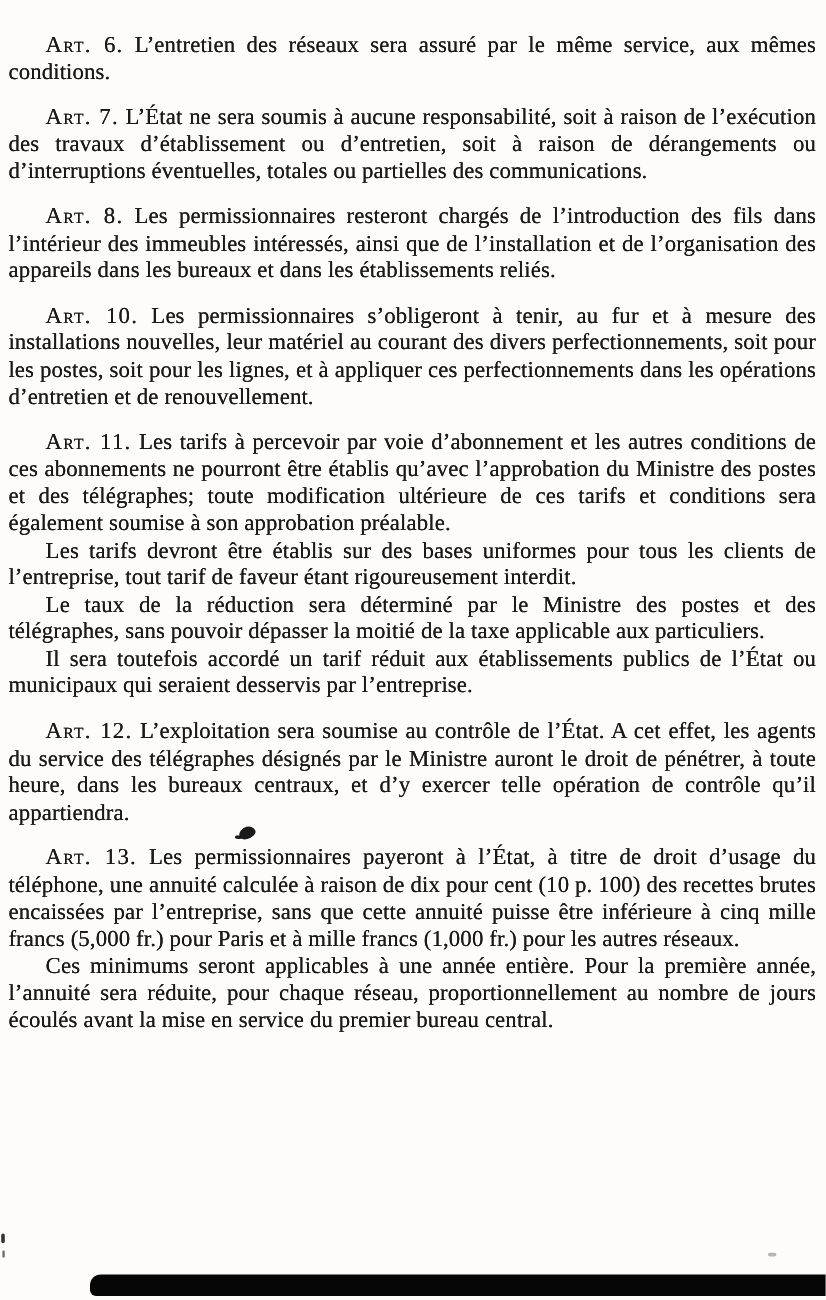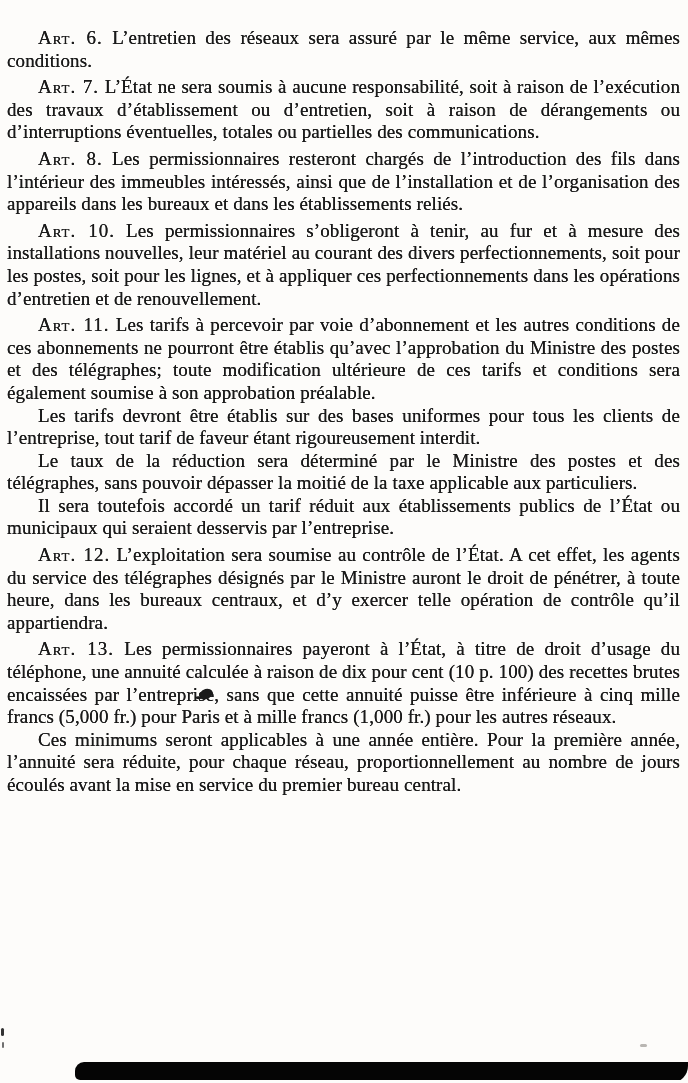--- a/index.html
+++ b/index.html
@@ -15,39 +15,38 @@
     height: 1083px;
     overflow: hidden;
     font-family: "Liberation Serif", "DejaVu Serif", serif;
   }
   .page {
     position: relative;
     width: 688px;
     height: 1083px;
     background: var(--paper);
     overflow: hidden;
-    border-radius: 17px;
   }
   .text-block {
     position: absolute;
     left: 7px;
     right: 8px;
     top: 27px;
     color: var(--ink);
     font-size: 19px;
     line-height: 22.6px;
     text-align: justify;
     letter-spacing: 0.1px;
     text-shadow: 0 0 0.45px currentColor; 
   }
   .para {
     text-indent: 31px;
     margin: 0;
   }
-  .para.article { margin-top: 4px; }
+  .para.article { margin-top: 15px; }
   .para.article:first-child { margin-top: 0; }
   .para.runover { text-align-last: justify; }
   .art {
     font-variant: small-caps;
     letter-spacing: 1px;
   }
   
   .ink-blot {
     position: absolute;
     left: 199px;

